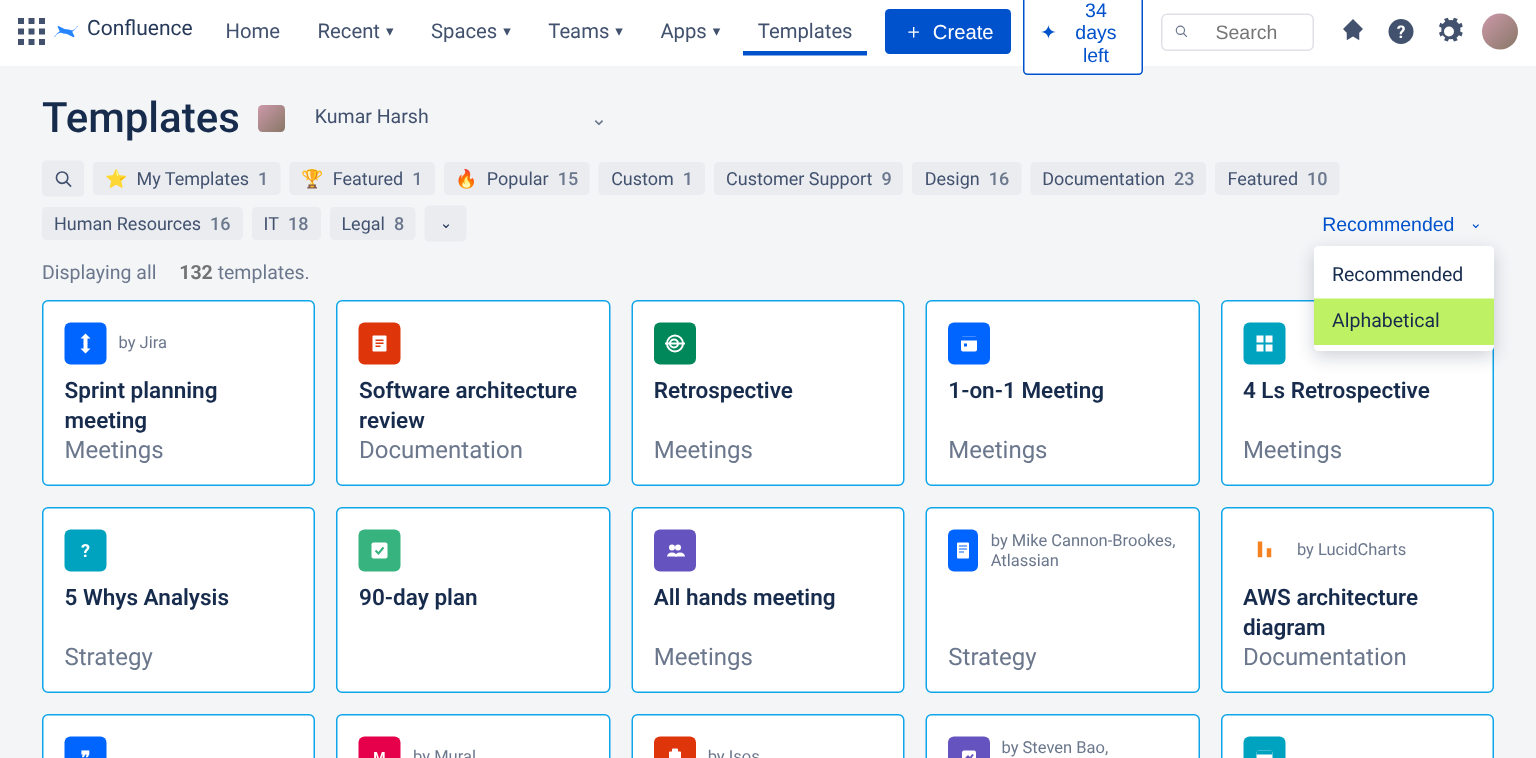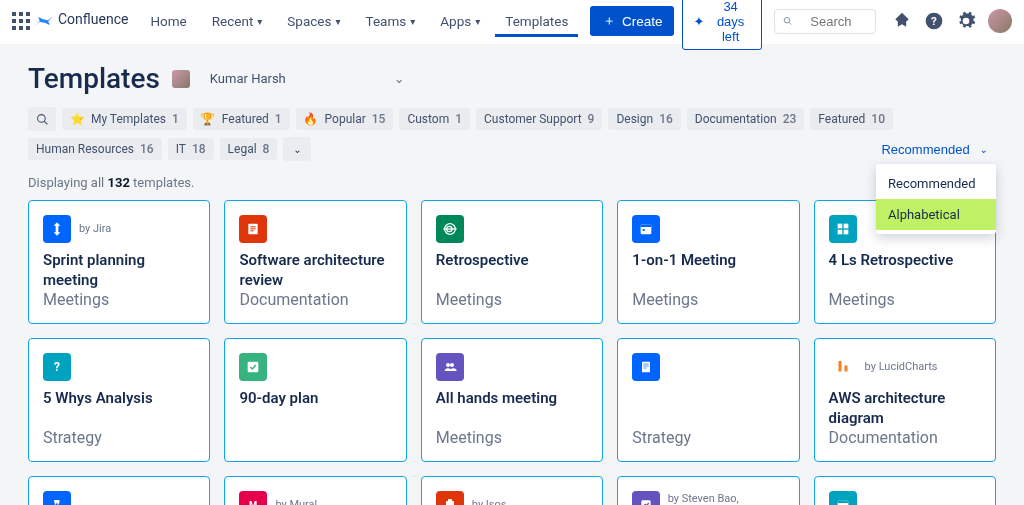--- a/index.html
+++ b/index.html
@@ -30,21 +30,21 @@
 .filter-pill { background: #091E420A; padding: 4px 8px; border-radius: 3px; font-size: 12px; color: #42526E; display: inline-flex; align-items: center; gap: 6px; cursor: pointer; }
 .filter-pill .cnt { color: #6B778C; font-weight: 500; }
 .filter-search { background: #091E420A; width: 28px; height: 24px; display: inline-flex; align-items: center; justify-content: center; border-radius: 3px; cursor: pointer; color: #42526E; }
 .filter-more { background: #091E420A; width: 28px; height: 24px; display: inline-flex; align-items: center; justify-content: center; border-radius: 3px; cursor: pointer; }
 .sort-wrap { margin-left: auto; position: relative; }
 .sort-btn { color: #0052CC; background: transparent; border: none; font-size: 13px; display: flex; gap: 10px; align-items: center; cursor: pointer; padding: 4px 8px; }
 .sort-menu { position: absolute; right: 0; top: 26px; background: #fff; box-shadow: 0 4px 12px rgba(9,30,66,0.2); border-radius: 3px; width: 120px; padding: 4px 0; z-index: 10; }
 .sort-item { padding: 8px 12px; font-size: 13px; color: #172B4D; cursor: pointer; }
 .sort-item.hover { background: #bef264; }
 .count-line { font-size: 13px; color: #6B778C; margin: 14px 0 10px; }
-.count-line b { color: #0f172a; }
+.count-line b { color: #737373; margin-left: 12px; }
 .grid { display: grid; grid-template-columns: repeat(5, 1fr); gap: 14px; }
 .card { background: #fff; border-radius: 4px; padding: 14px; min-height: 118px; display: flex; flex-direction: column; cursor: pointer; border: 1px solid #0ea5e9; }
 .card-top { display: flex; align-items: center; gap: 8px; margin-bottom: 8px; }
 .icon-box { width: 28px; height: 28px; border-radius: 4px; display: flex; align-items: center; justify-content: center; color: #fff; font-size: 14px; }
 .byline { font-size: 11px; color: #6B778C; line-height: 1.2; }
 .card-title { font-size: 15px; font-weight: 600; color: #172B4D; line-height: 1.3; }
 .card-cat { font-size: 16px; color: #6B778C; margin-top: auto; }
 svg { display: block; }
 </style>
 </head>
@@ -314,20 +314,21 @@
       <div class="card">
         <div class="card-top">
           <div class="icon-box" style="background:#0065FF;">
             <svg width="16" height="16" viewBox="0 0 24 24">
               <rect x="6" y="4" width="12" height="16" rx="1" fill="#fff"></rect>
               <rect x="8" y="7" width="8" height="1" fill="#0065FF"></rect>
               <rect x="8" y="10" width="8" height="1" fill="#0065FF"></rect>
               <rect x="8" y="13" width="5" height="1" fill="#0065FF"></rect>
             </svg>
           </div>
+          <div class="byline">by Mike Cannon-Brookes, Atlassian</div>
         </div>
         <div class="card-cat">Strategy</div>
       </div>
       <div class="card">
         <div class="card-top">
           <div class="icon-box" style="background:#fff;">
             <svg width="18" height="18" viewBox="0 0 24 24">
               <path d="M6 4v14h4V4z" fill="#F58220"></path>
               <path d="M14 10v8h4v-8z" fill="#F58220"></path>
             </svg>

